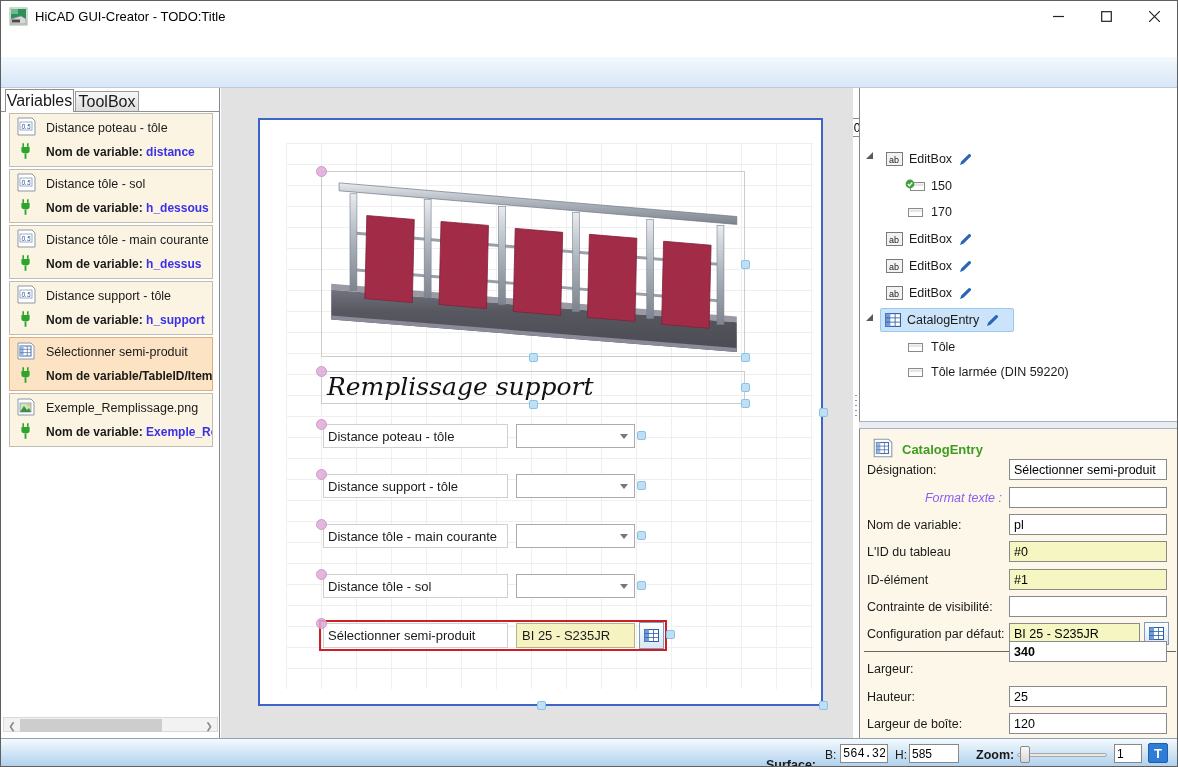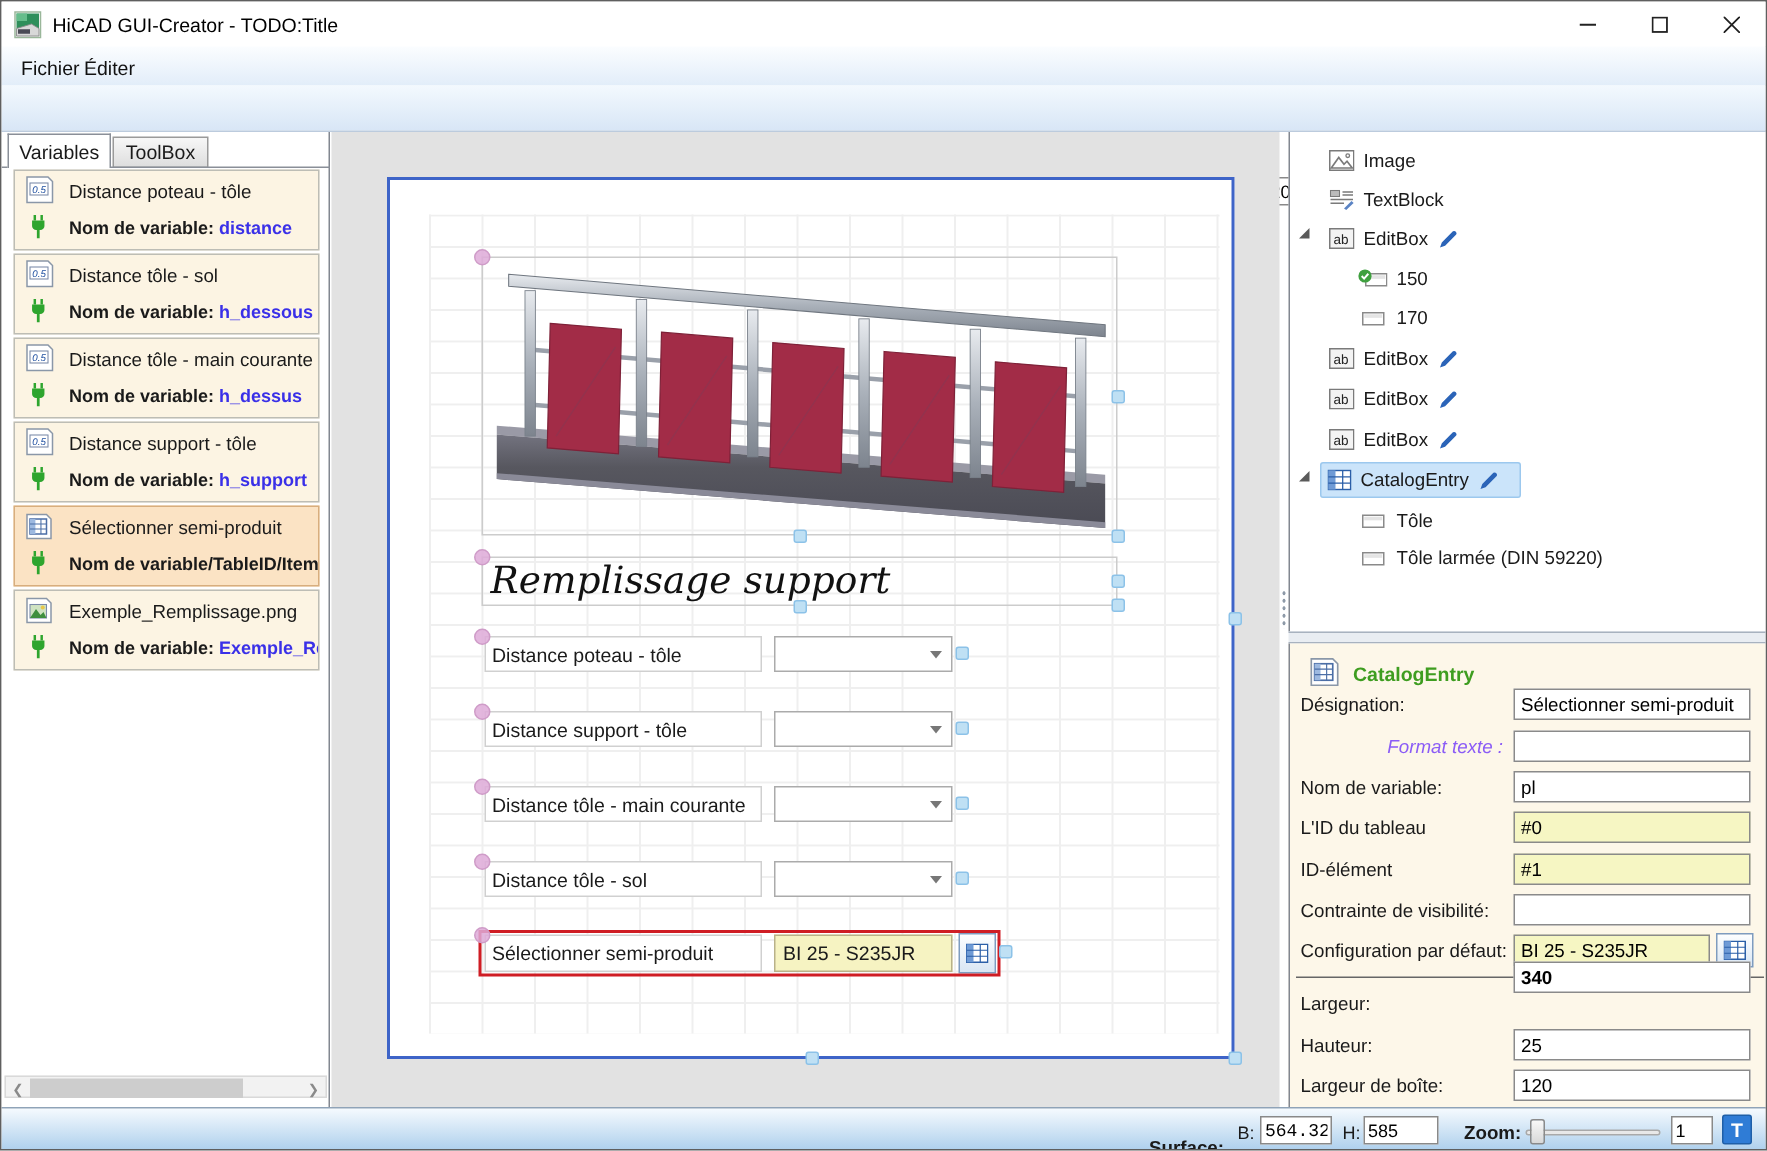--- a/index.html
+++ b/index.html
@@ -25,21 +25,21 @@
      background-size:4px 4px;}
   .tlabel{font-weight:bold;font-size:12px;color:#1a1a1a;}
   .tinput{height:19px;border:1px solid #898989;background:#fff;font-size:12px;
      font-family:"Liberation Sans",sans-serif;padding:0 2px;}
   .slider-track{height:4px;border:1px solid #a9a9a9;border-radius:2px;background:#e8e8e8;}
   .slider-thumb{width:10px;height:17px;background:linear-gradient(#f8f8f8,#d8d8d8);
      border:1px solid #8a8a8a;border-radius:2px;top:-8px;}
   .toggled{background:#cfe4f7;border:1px solid #7eb4e2;}
   
   .lpanel{left:0;top:87px;width:219px;height:650px;background:#ffffff;border-right:1px solid #828790;}
-  .tab{height:23px;font-size:13px;display:flex;align-items:center;justify-content:center;}
+  .tab{height:23px;font-size:16px;display:flex;align-items:center;justify-content:center;}
   .tab-active{background:#fff;border:1px solid #8a8f98;border-bottom:none;z-index:3;}
   .tab-idle{background:linear-gradient(#f7f7f7,#dedede);border:1px solid #9a9a9a;height:21px;}
   .lbody-top{left:0;top:110px;width:219px;height:0;border-top:1px solid #8a8f98;}
   .vitem{left:8px;width:204px;height:54px;background:#fcf4e3;border:1px solid #bdbdb5;padding:5px 4px 0 4px;overflow:hidden;}
   .vitem.sel{background:#fbe3c4;border:1px solid #d8ae7e;}
   .vtitle{position:absolute;left:36px;top:7px;font-size:12.5px;white-space:nowrap;}
   .vmeta{position:absolute;left:36px;top:31px;font-weight:bold;font-size:12px;white-space:nowrap;}
   .vval{font-weight:bold;color:#3a30e8;}
   .hscroll{left:2px;top:716px;width:215px;height:15px;background:#f2f2f2;border:1px solid #d9d9d9;}
   .harrow{top:1px;width:14px;height:13px;color:#8a8a8a;font-size:9px;display:flex;align-items:center;justify-content:center;}
@@ -111,24 +111,20 @@
           <rect x="0.7" y="0.7" width="9.6" height="9.6" fill="none" stroke="#222" stroke-width="1.2"></rect>
         </svg>
     </div>
     <div class="abs winbtn" style="left:1130px">
       <svg width="11" height="11" viewBox="0 0 11 11">
           <path d="M0 0 L11 11 M11 0 L0 11" stroke="#222" stroke-width="1.2"></path>
         </svg>
     </div>
   </div>
 
-  <div class="abs menubar">
-    <span class="abs menu-item" style="left:8px">Fichier</span>
-    <span class="abs menu-item" style="left:50px">Éditer</span>
-  </div>
 
   <div class="abs toolbar">
     <div class="abs tdots" style="left:5px"></div>
 
     <div class="abs tbtn" style="left:12px;opacity:.45">
       <svg width="17" height="18" viewBox="0 0 17 18">
         <path d="M4 2 h8 l3 3 v11 h-11 z" fill="#fff" stroke="#8a8a8a"></path>
         <path d="M12 2 v3 h3" fill="none" stroke="#8a8a8a"></path>
         <path d="M3 6 l1.4 2.6 2.6 0.4 -2 2 .5 2.9 -2.5-1.4 -2.5 1.4 .5-2.9 -2-2 2.6-.4z" fill="#cbb36a" stroke="#9a8a50" stroke-width=".4" transform="translate(1,-1) scale(.9)"></path>
       </svg>
@@ -497,37 +493,21 @@
       <div class="abs handle-blue" style="left:559px;top:288px"></div>
       <div class="abs handle-blue" style="left:277px;top:581px"></div>
       <div class="abs handle-blue" style="left:559px;top:581px"></div>
     </div>
   </div>
 
   <div class="abs vsplit-dots" style="left:853px;top:392px"></div>
 
   <div class="abs rtree">
 
-    <div class="abs trow" style="left:26px;top:7px;width:290px">
-      <svg width="17" height="14" viewBox="0 0 17 14" style="margin-right:6px">
-        <rect x=".5" y=".5" width="16" height="13" fill="#fff" stroke="#7a7a7a"></rect>
-        <polygon points="1.5,12 6.5,5 10,9.5 12,7.5 15.5,12" fill="none" stroke="#7a7a7a" stroke-width="1.1"></polygon>
-        <circle cx="12.5" cy="3.8" r="1.2" fill="none" stroke="#7a7a7a" stroke-width=".9"></circle>
-      </svg>
-      <span>Image</span>
-    </div>
-
-    <div class="abs trow" style="left:26px;top:33px;width:290px">
-      <svg width="17" height="14" viewBox="0 0 17 14" style="margin-right:6px">
-        <rect x="1" y="1" width="6" height="4" fill="#bbb" stroke="#7a7a7a" stroke-width=".7"></rect>
-        <path d="M9 2 h7 M9 4 h7 M1 7 h15 M1 9.5 h9" stroke="#7a7a7a" stroke-width="1.1"></path>
-        <path d="M10 13 L15 8 l1.4 1.4 L11.5 14z" fill="#5a83c4"></path>
-      </svg>
-      <span>TextBlock</span>
-    </div>
+
 
     <div class="abs texp" style="left:6px;top:64px"></div>
     <div class="abs trow" style="left:26px;top:59px;width:290px">
       <svg width="17" height="14" viewBox="0 0 17 14" style="margin-right:6px">
         <rect x=".5" y=".5" width="16" height="13" fill="#f3f3f3" stroke="#7a7a7a"></rect>
         <text x="3" y="10.5" font-size="9" fill="#222" font-family="Liberation Sans">ab</text>
       </svg>
       <span>EditBox</span>
       <svg width="13" height="13" viewBox="0 0 13 13" style="margin-left:7px">
         <path d="M1 12 L2.2 8.6 L9.6 1.2 a1.6 1.6 0 0 1 2.2 2.2 L4.4 10.8z" fill="#2b64b8"></path>

